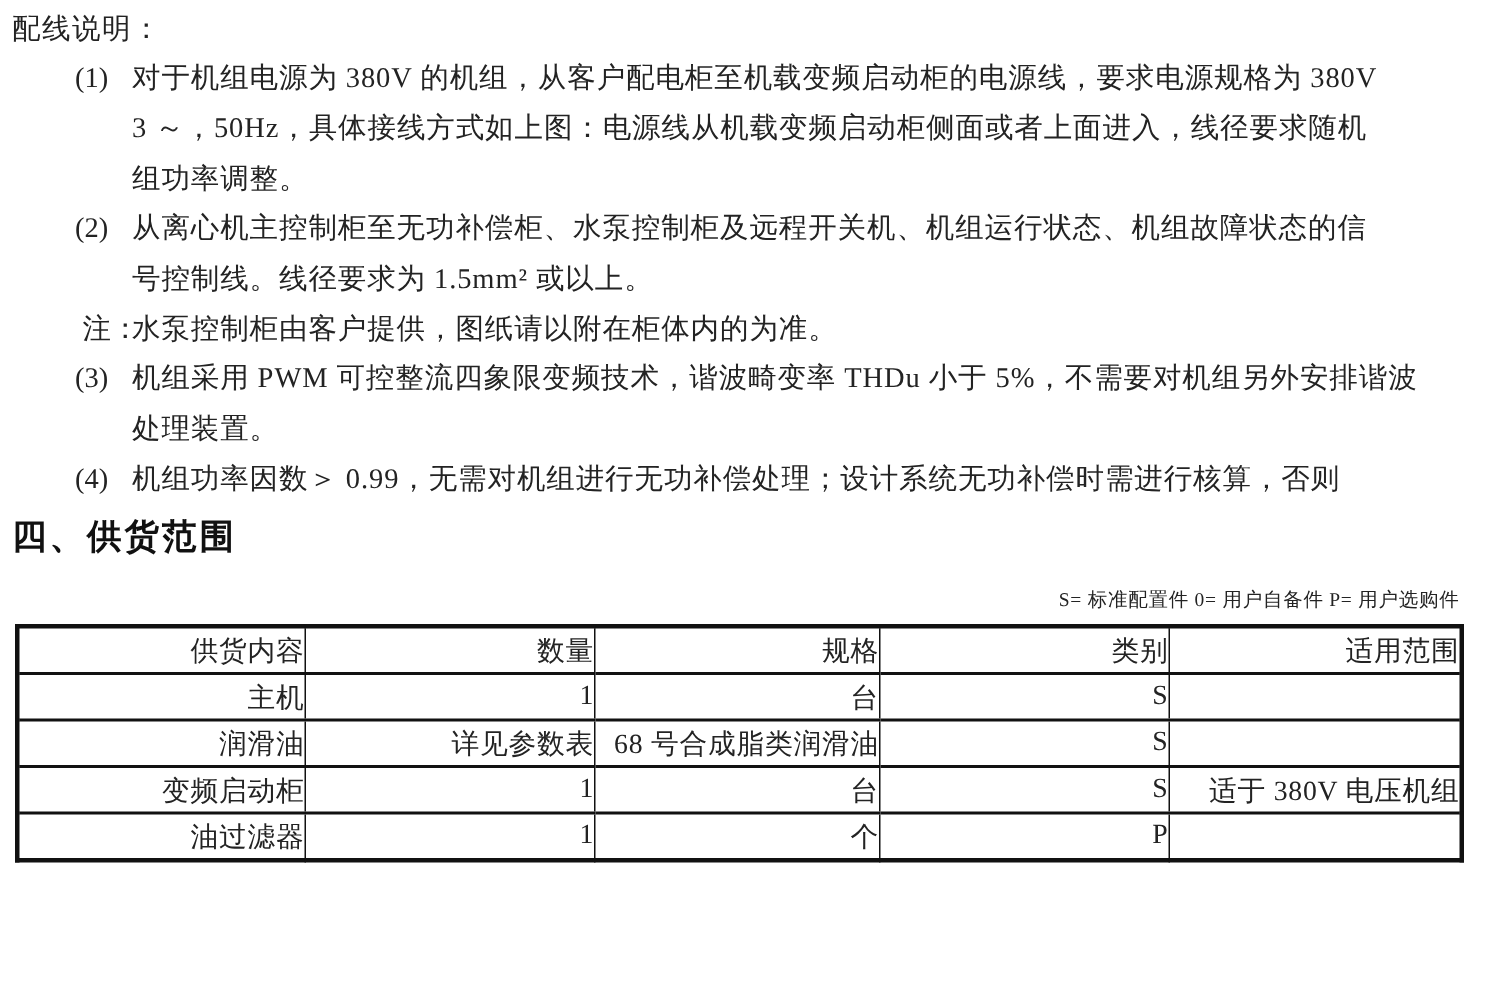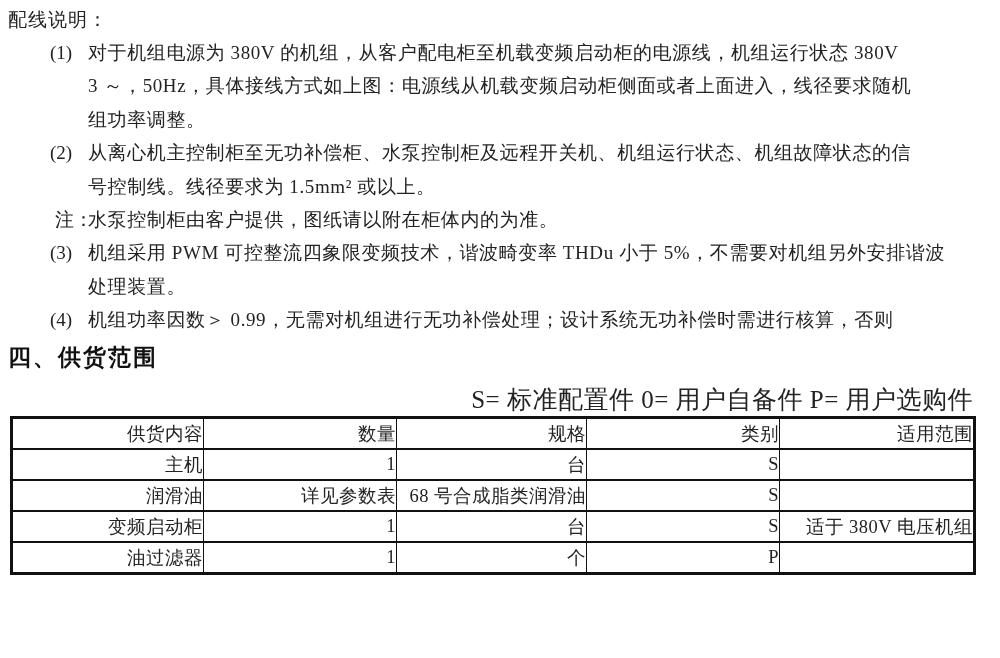--- a/index.html
+++ b/index.html
@@ -57,21 +57,21 @@
     font-weight: bold;
     font-size: 23px;
     line-height: 30px;
     color: #111111;
     letter-spacing: 2px;
   }
   .legend {
     width: 963px;
     margin-left: 2px;
     text-align: right;
-    font-size: 25px;
+    font-size: 13px;
     line-height: 31px;
     letter-spacing: 0.5px;
   }
   table.supply-table {
     border-collapse: collapse;
     table-layout: fixed;
     width: 963px;
     margin-left: 2px;
     margin-top: 1px;
     border: 3px solid #111111;
@@ -95,21 +95,21 @@
 </style>
 </head>
 <body>
 
 <div class="page">
 
   <div class="heading">配线说明：</div>
 
   <div class="items" id="wiring-items">
       <div>
-        <div class="item-line first"><span class="marker">(1)</span><span>对于机组电源为 380V 的机组，从客户配电柜至机载变频启动柜的电源线，机组运行状态 380V</span></div>
+        <div class="item-line first"><span class="marker">(1)</span><span>对于机组电源为 380V 的机组，从客户配电柜至机载变频启动柜的电源线，要求电源规格为 380V</span></div>
         <div class="item-line"><span>3 ～，50Hz，具体接线方式如上图：电源线从机载变频启动柜侧面或者上面进入，线径要求随机</span></div>
         <div class="item-line"><span>组功率调整。</span></div>
       </div>
       <div>
         <div class="item-line first"><span class="marker">(2)</span><span>从离心机主控制柜至无功补偿柜、水泵控制柜及远程开关机、机组运行状态、机组故障状态的信</span></div>
         <div class="item-line"><span>号控制线。线径要求为 1.5mm² 或以上。</span></div>
       </div>
       <div>
         <div class="item-line note-first"><span class="marker note-marker">注：</span><span>水泵控制柜由客户提供，图纸请以附在柜体内的为准。</span></div>
       </div>

